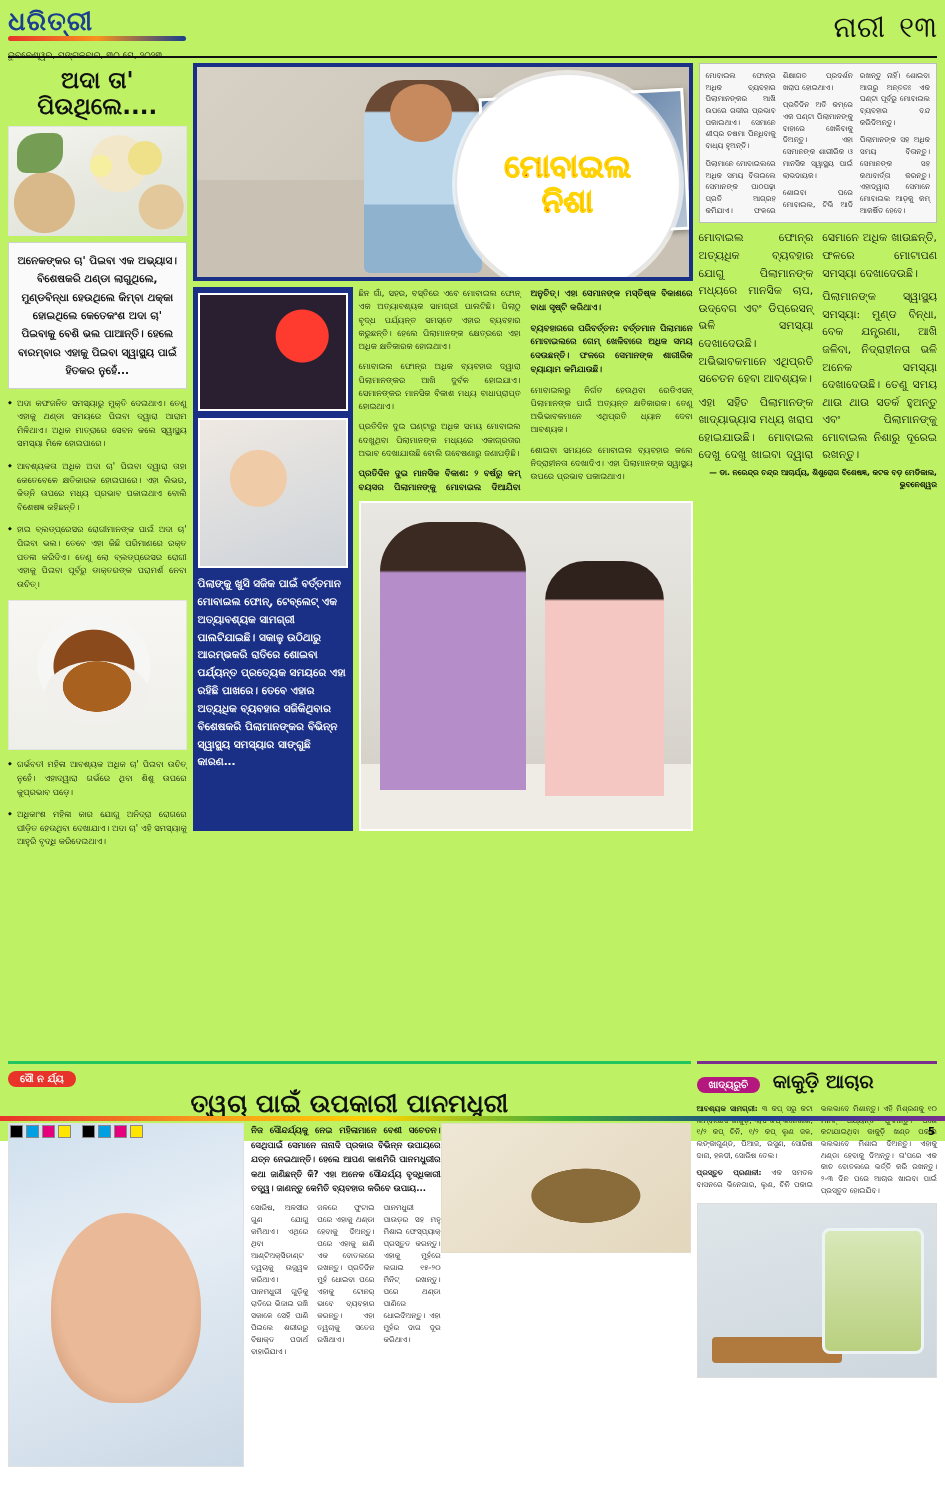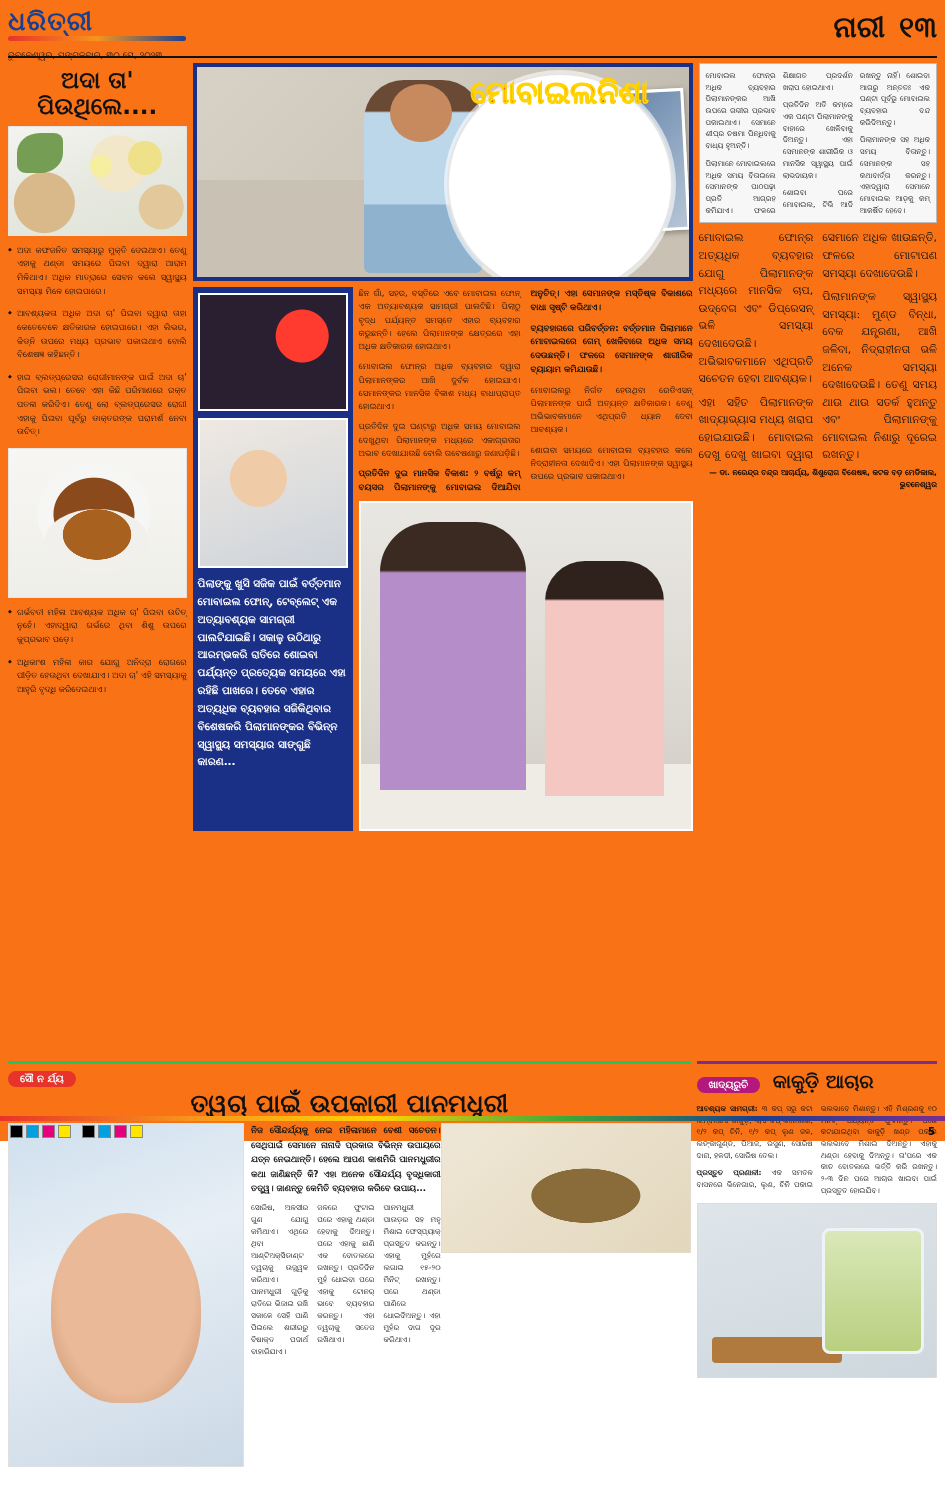--- a/index.html
+++ b/index.html
@@ -7,21 +7,21 @@
   body {
     width: 945px; height: 1497px;
     background: #ffffff;
     font-family: "Liberation Sans", sans-serif;
     position: relative;
     overflow: hidden;
   }
   .page {
     position: relative;
     width: 945px; height: 1141px;
-    background: #f97316;
+    background: #bef264;
     padding: 6px 8px 0 8px;
   }
 
   
   .masthead {
     position: relative;
     height: 52px;
     border-bottom: 2px solid #111;
     display: flex;
     align-items: flex-start;
@@ -52,21 +52,21 @@
     border-radius: 3px;
   }
   .dateline {
     font-family: "DejaVu Sans", sans-serif;
     font-size: 9px; color: #111;
     margin-top: 9px;
   }
   .masthead-right {
     display: flex; align-items: center; gap: 14px;
     font-family: "DejaVu Sans", sans-serif;
-    font-size: 29px; font-weight: bold; color: #111;
+    font-size: 29px; font-weight: normal; color: #111;
     padding-top: 4px;
   }
 
   
   .main-row { display: flex; gap: 6px; margin-top: 5px; height: 990px; }
   .col-left { width: 182px; }
   .col-center { width: 500px; position: relative; }
   .col-right { width: 243px; }
 
   
@@ -137,24 +137,24 @@
     position: relative; overflow: hidden;
   }
   .sofa { position:absolute; left:0; bottom:0; width:100%; height:46%; background:#c9c2b4; }
   .kid1 { position:absolute; left:34%; top:6%; width:118px; height:92%;
           background: linear-gradient(180deg,#6b4a35 0 16%, #bcd6ea 17% 64%, #8fb2cf 65% 100%);
           border-radius: 40px 40px 6px 6px; }
   .kid1:after{ content:""; position:absolute; left:26px; top:4px; width:62px; height:58px;
           background:#c68a5e; border-radius:50%; }
 
   .circle-title {
-    position: absolute; right: 16px; top: 6px;
+    position: absolute; right: 8px; top: 6px;
     width: 226px; height: 222px; border-radius: 50%;
     background: #fff; border: 2px solid #e5e5e5;
-    display: flex; flex-direction: row; justify-content: center;
+    display: flex; flex-direction: column; align-items: center; justify-content: center;
     box-shadow: 0 0 0 3px rgba(255,255,255,.6);
   }
   .circle-title .t1, .circle-title .t2 {
     font-family: "DejaVu Sans", sans-serif;
     font-weight: bold; font-size: 31px; line-height: 1.12;
     color: #e8332a; -webkit-text-stroke: 1px #ffd400; text-align:center;
   }
   .inset-photo {
     position: absolute; right: 2px; top: 26px;
     width: 205px; height: 142px;
@@ -330,20 +330,21 @@
       <span>୧୩</span>
     </div>
   </div>
 
   <div class="main-row">
 
     <div class="col-left">
       <div class="left-head">ଅଦା ତା'
 ପିଉଥିଲେ....</div>
       <div class="ginger-photo"></div>
+      <div class="intro-box">ଅନେକଙ୍କର ଚା' ପିଇବା ଏକ ଅଭ୍ୟାସ। ବିଶେଷକରି ଥଣ୍ଡା ଲାଗୁଥିଲେ, ମୁଣ୍ଡବିନ୍ଧା ହେଉଥିଲେ କିମ୍ବା ଥକ୍କା ହୋଇଥିଲେ କେତେକଂଶ ଅଦା ଚା' ପିଇବାକୁ ବେଶି ଭଲ ପାଆନ୍ତି। ହେଲେ ବାରମ୍ବାର ଏହାକୁ ପିଇବା ସ୍ୱାସ୍ଥ୍ୟ ପାଇଁ ହିତକର ନୁହେଁ...</div>
       <div class="bullets">
         <div class="bullet">ଅଦା କଫଜନିତ ସମସ୍ୟାରୁ ମୁକ୍ତି ଦେଇଥାଏ। ତେଣୁ ଏହାକୁ ଥଣ୍ଡା ସମୟରେ ପିଇବା ଦ୍ୱାରା ଆରାମ ମିଳିଥାଏ। ଅଧିକ ମାତ୍ରାରେ ସେବନ କଲେ ସ୍ୱାସ୍ଥ୍ୟ ସମସ୍ୟା ମିଳେ ହୋଇପାରେ।</div>
         <div class="bullet">ଆବଶ୍ୟକତା ଅଧିକ ଅଦା ଚା' ପିଇବା ଦ୍ୱାରା ତାହା କେତେବେଳେ କ୍ଷତିକାରକ ହୋଇପାରେ। ଏହା ଲିଭର, କିଡ୍ନି ଉପରେ ମଧ୍ୟ ପ୍ରଭାବ ପକାଇଥାଏ ବୋଲି ବିଶେଷଜ୍ଞ କହିଛନ୍ତି।</div>
         <div class="bullet">ହାଇ ବ୍ଲଡ୍‌ପ୍ରେସର ରୋଗୀମାନଙ୍କ ପାଇଁ ଅଦା ଚା' ପିଇବା ଭଲ। ତେବେ ଏହା କିଛି ପରିମାଣରେ ରକ୍ତ ପତଳା କରିଦିଏ। ତେଣୁ ଲୋ ବ୍ଲଡ୍‌ପ୍ରେସର ରୋଗୀ ଏହାକୁ ପିଇବା ପୂର୍ବରୁ ଡାକ୍ତରଙ୍କ ପରାମର୍ଶ ନେବା ଉଚିତ୍।</div>
         <div class="tea-photo"></div>
         <div class="bullet">ଗର୍ଭବତୀ ମହିଳା ଆବଶ୍ୟକ ଅଧିକ ଚା' ପିଇବା ଉଚିତ୍ ନୁହେଁ। ଏହାଦ୍ୱାରା ଗର୍ଭରେ ଥିବା ଶିଶୁ ଉପରେ କୁପ୍ରଭାବ ପଡ଼େ।</div>
         <div class="bullet">ଅଧିକାଂଶ ମହିଳା କାର ଯୋଗୁ ଅନିଦ୍ରା ରୋଗରେ ପୀଡ଼ିତ ହେଉଥିବା ଦେଖାଯାଏ। ଅଦା ଚା' ଏହି ସମସ୍ୟାକୁ ଆହୁରି ବୃଦ୍ଧି କରିଦେଇଥାଏ।</div>
       </div>
     </div>
 

